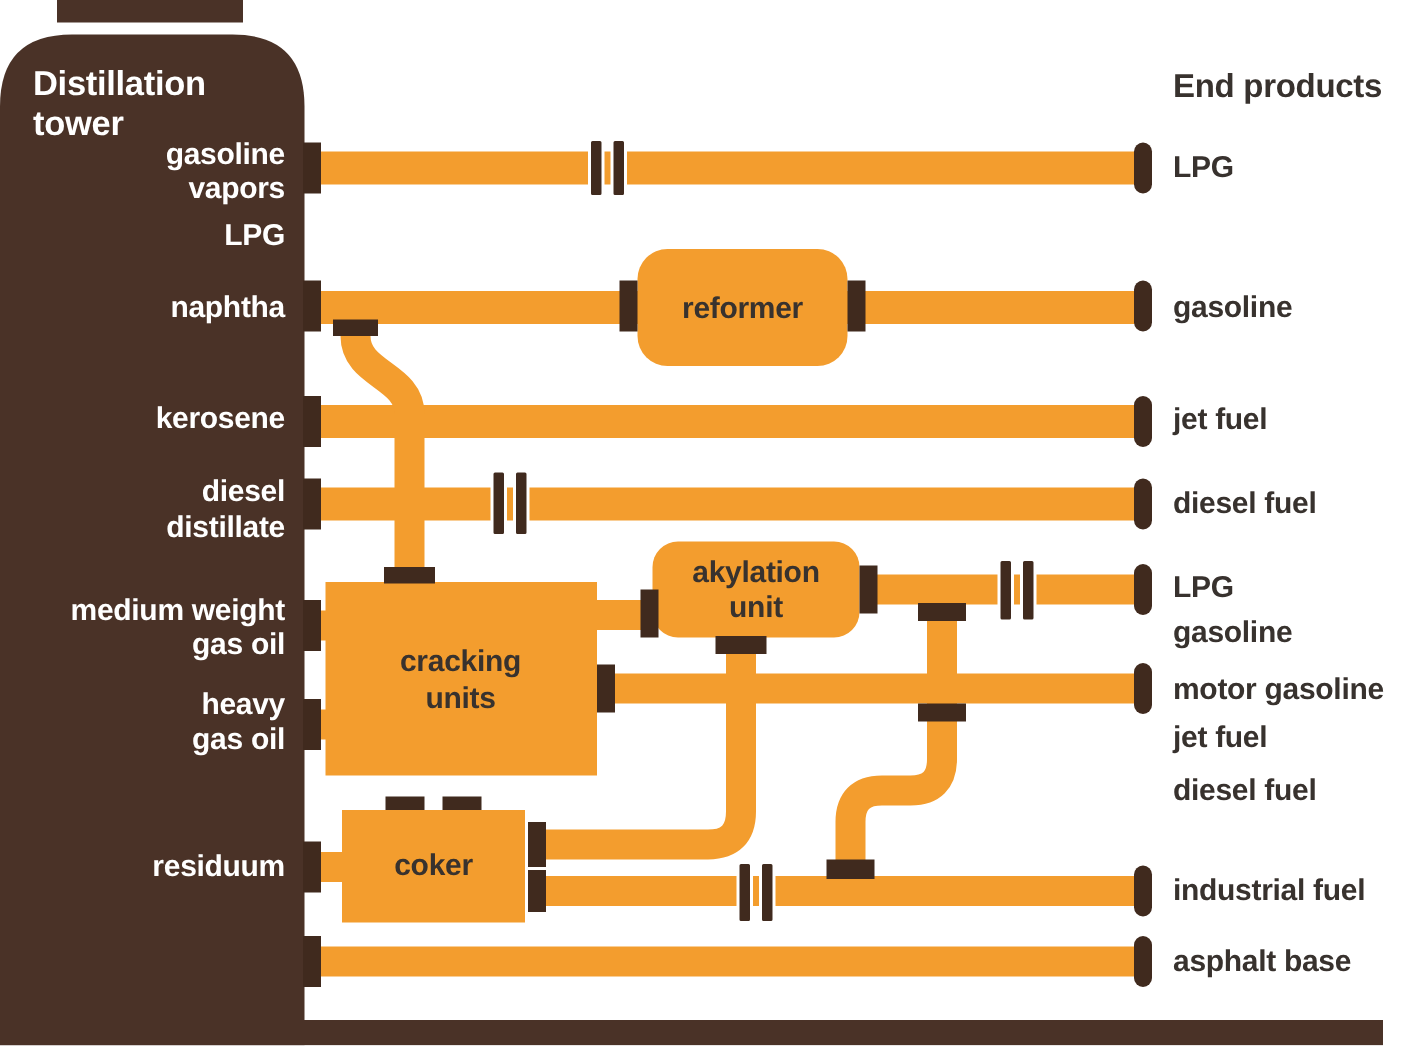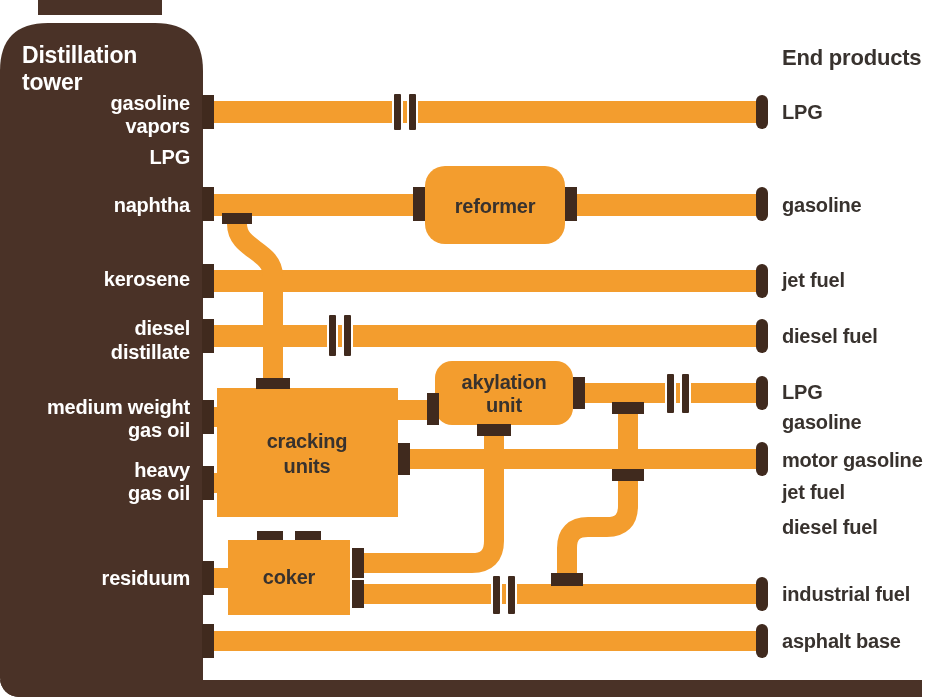--- a/index.html
+++ b/index.html
@@ -1,17 +1,17 @@
 <!DOCTYPE html>
 <html><head>
 <meta charset="utf-8">
 <style>
   html,body{margin:0;padding:0;background:#ffffff;}
   .stage{position:relative;width:950px;height:697px;background:#ffffff;overflow:hidden;
-         font-family:"Liberation Sans", sans-serif;border-radius:19px;}
+         font-family:"Liberation Sans", sans-serif;}
   svg{display:block;}
   text{dominant-baseline:central;letter-spacing:-0.2px;}
   .lbl{font-size:20px;font-weight:700;}
   .title{font-size:23px;font-weight:700;}
   .hdr{font-size:22px;font-weight:800;}
   .unit{font-size:20px;font-weight:700;}
 </style>
 </head>
 <body>
 

